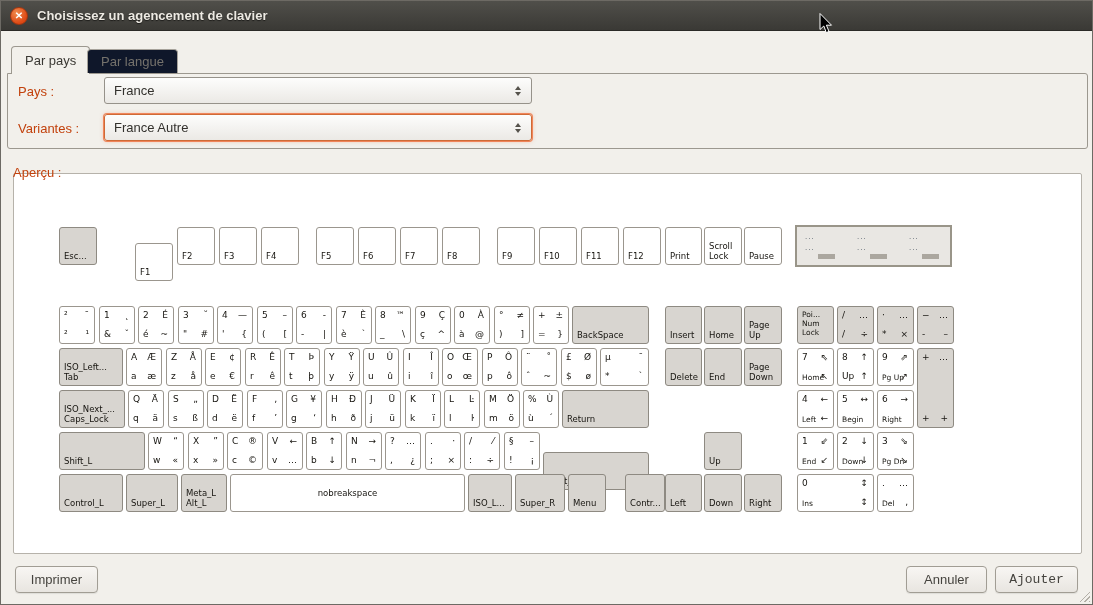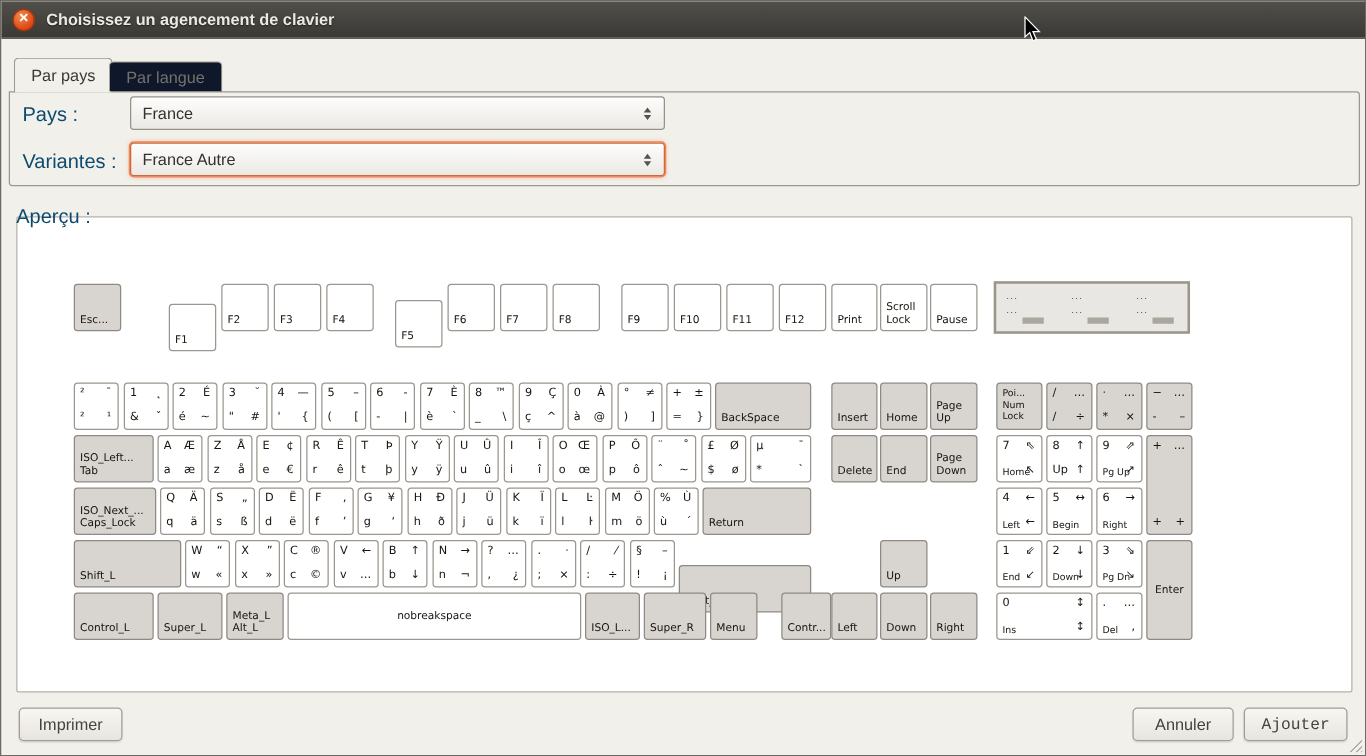--- a/index.html
+++ b/index.html
@@ -20,21 +20,21 @@
   .title{position:absolute;left:36px;top:7px;font-size:13px;font-weight:bold;color:#edeae3;
     text-shadow:0 1px 1px #1d1c1a;}
   
   .tab{position:absolute;display:flex;align-items:center;padding:0 13px;font-size:13px;z-index:3;}
   .tab.active{left:10px;top:45px;height:28px;background:#f2f0eb;color:#3a3833;
     border:1px solid #9c988f;border-bottom:none;border-radius:4px 4px 0 0;}
   .tab.inactive{left:86px;top:48px;height:24px;background:#0f172a;color:#75726c;
     border:1px solid #a6a29a;border-bottom:none;border-radius:4px 4px 0 0;cursor:pointer;}
   .notebook{position:absolute;left:6px;top:72px;width:1081px;height:76px;
     border:1px solid #9c988f;border-radius:0 3px 3px 3px;background:#f2f0eb;z-index:1;}
-  .lbl{position:absolute;font-size:16px;color:#0c4a6e;z-index:2;}
+  .lbl{position:absolute;font-size:13px;color:#c2410c;z-index:2;}
   .lbl-pays{left:17px;top:83px;}
   .lbl-variantes{left:17px;top:120px;}
   .lbl-apercu{left:12px;top:164px;}
   
   .combo{position:absolute;left:103px;width:428px;height:27px;z-index:2;
     background:linear-gradient(#fdfdfc,#ebe9e5);
     border:1px solid #96928a;border-radius:3px;
     display:flex;align-items:center;padding:0 26px 0 9px;
     font-size:13px;color:#33312d;cursor:pointer;}
   .combo-country{top:76px;}
@@ -140,21 +140,21 @@
       <div class="key white" style="left: 205px; top: 53px; width: 38px; height: 38px;">
         <div class="klines">
           <div>F3</div>
         </div>
       </div>
       <div class="key white" style="left: 247px; top: 53px; width: 38px; height: 38px;">
         <div class="klines">
           <div>F4</div>
         </div>
       </div>
-      <div class="key white" style="left: 302px; top: 53px; width: 38px; height: 38px; margin-top: 13px;">
+      <div class="key white" style="left: 302px; top: 53px; width: 38px; height: 38px;">
         <div class="klines">
           <div>F5</div>
         </div>
       </div>
       <div class="key white" style="left: 344px; top: 53px; width: 38px; height: 38px;">
         <div class="klines">
           <div>F6</div>
         </div>
       </div>
       <div class="key white" style="left: 386px; top: 53px; width: 38px; height: 38px;">
@@ -685,25 +685,20 @@
         <span class="g4 tl">2</span>
         <span class="g4 tr">↓</span>
         <span class="g4 bl fn">Down</span>
         <span class="g4 br">↓</span>
       </div>
       <div class="key white" style="left: 863px; top: 258px; width: 37px; height: 38px;">
         <span class="g4 tl">3</span>
         <span class="g4 tr">⇘</span>
         <span class="g4 bl fn">Pg Dn</span>
         <span class="g4 br">↘</span>
-      </div>
-      <div class="key gray" style="left: 903px; top: 258px; width: 37px; height: 80px;">
-        <div class="klines cen">
-          <div>Enter</div>
-        </div>
       </div>
       <div class="key white" style="left: 783px; top: 300px; width: 77px; height: 38px;">
         <span class="g4 tl">0</span>
         <span class="g4 tr">↕</span>
         <span class="g4 bl fn">Ins</span>
         <span class="g4 br">↕</span>
       </div>
       <div class="key white" style="left: 863px; top: 300px; width: 37px; height: 38px;">
         <span class="g4 tl">.</span>
         <span class="g4 tr">…</span>

